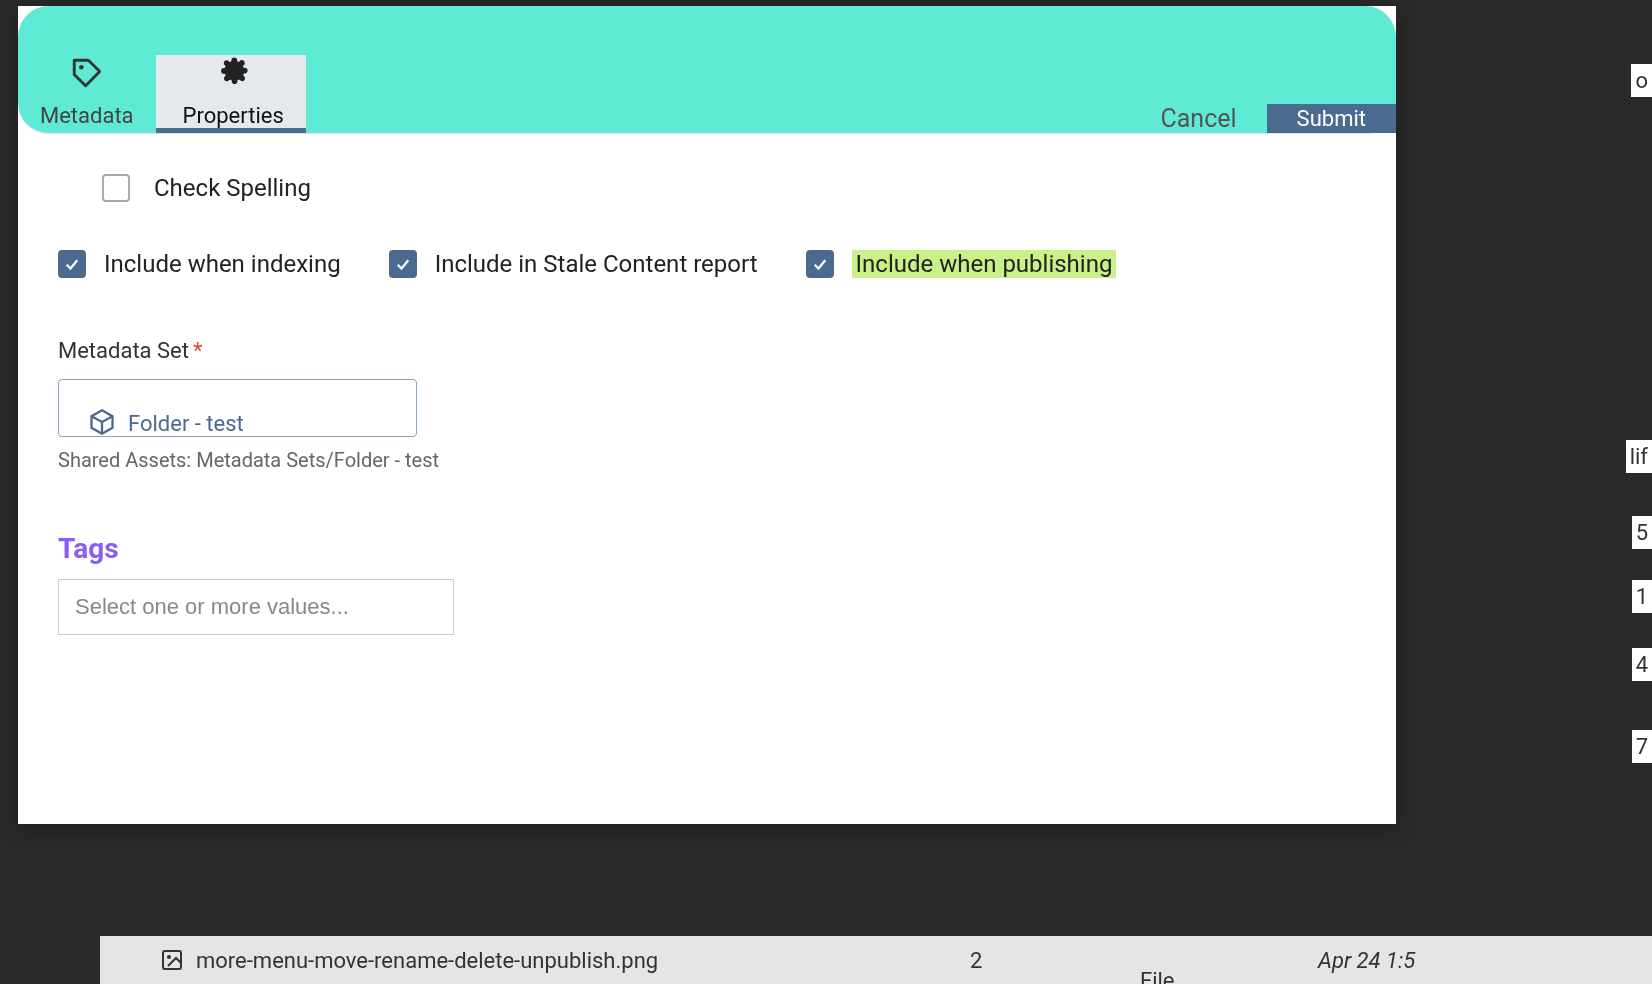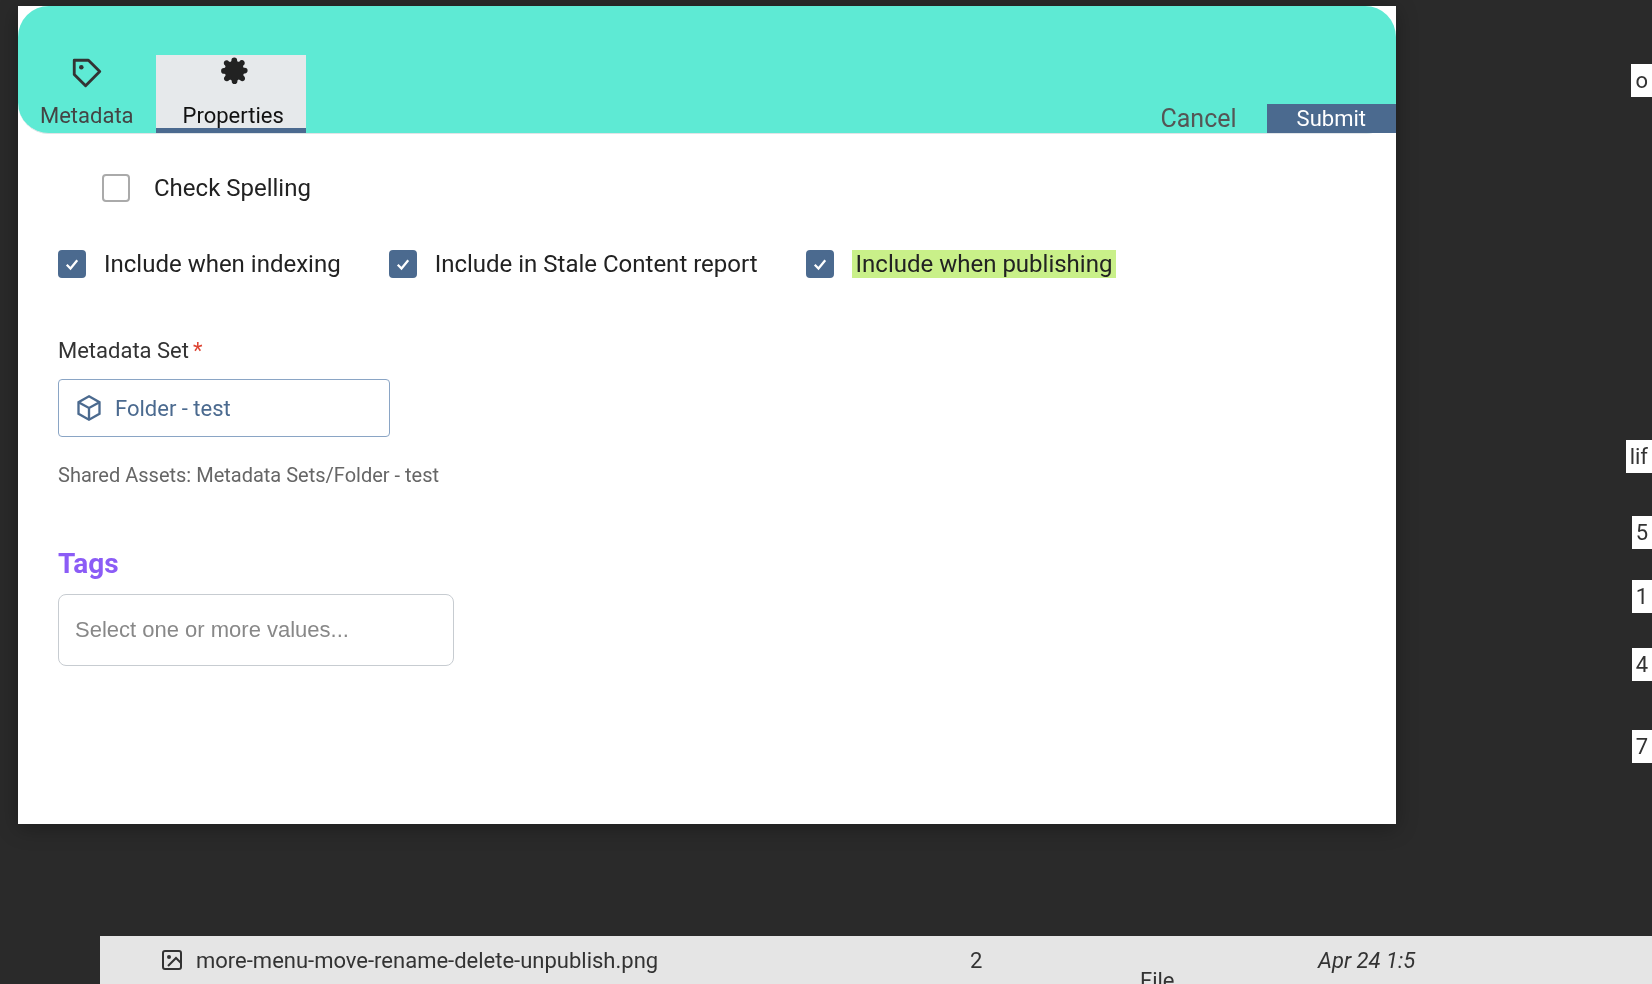--- a/index.html
+++ b/index.html
@@ -142,55 +142,55 @@
       font-size: 22px;
       color: #333;
       margin-bottom: 16px;
       display: block;
     }
     .required {
       color: #d43;
       margin-left: 4px;
     }
     .select-field {
-      width: 332px;
+      width: 359px;
       height: 58px;
       border: 1px solid #8aa5c5;
       border-radius: 4px;
       display: flex;
-      align-items: center;
-      padding: 0 16px;
+      align-items: flex-end;
+      padding: 0 29px;
       gap: 12px;
       cursor: pointer;
     }
     .cube-icon {
       width: 28px;
       height: 28px;
       flex-shrink: 0;
     }
     .select-value {
       font-size: 22px;
       color: #4b6a8f;
     }
     .helper-text {
       font-size: 20px;
       color: #666;
-      margin-top: 26px;
+      margin-top: 11px;
     }
     .section-heading {
       font-size: 28px;
       font-weight: 700;
       color: #8b5cf6;
       margin-bottom: 14px;
     }
     .tags-input {
       width: 396px;
-      height: 72px;
+      height: 56px;
       border: 1px solid #c7ccd1;
-      border-radius: 8px;
+      border-radius: 0;
       padding: 0 16px;
       font-size: 22px;
       color: #888;
     }
     .tags-input::placeholder {
       color: #888;
     }
     .background-row {
       position: absolute;
       bottom: 0;

